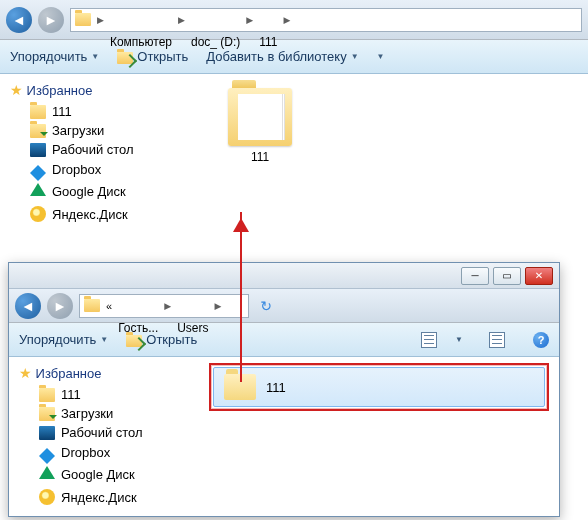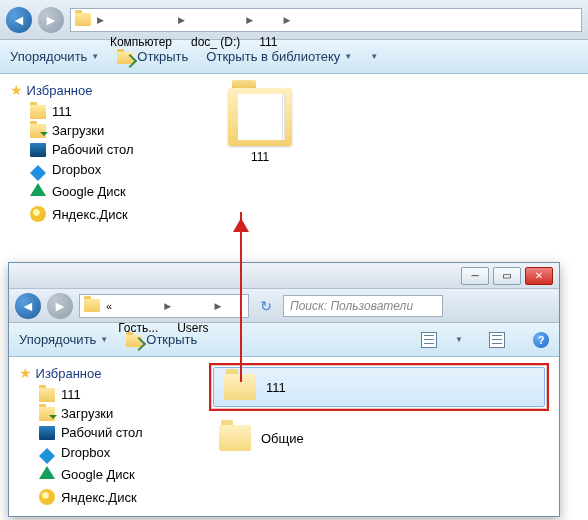--- a/index.html
+++ b/index.html
@@ -90,21 +90,21 @@
 <div class="toolbar">
   <div class="tb-item">
     <span>Упорядочить</span>
     <span class="drop">▼</span>
   </div>
   <div class="tb-item">
     <span class="open-ico"></span>
     <span>Открыть</span>
   </div>
   <div class="tb-item">
-    <span>Открыть в библиотеку</span>
+    <span>Добавить в библиотеку</span>
     <span class="drop">▼</span>
   </div>
   <div class="tb-item">
     <span class="drop">▼</span>
   </div>
 </div>
 
 <div class="body">
   <div class="sidebar">
     <div class="fav-head">
@@ -165,23 +165,20 @@
     <div class="nav-btn disabled">►</div>
     <div class="addr" style="flex:0 0 170px">
       <span class="folder-ico"></span>
       <span style="font-size:11px">«</span>
       <span class="seg">Гость...</span>
       <span class="sep">▶</span>
       <span class="seg">Users</span>
       <span class="sep">▶</span>
     </div>
     <span style="width:22px;text-align:center" class="refresh-ico">↻</span>
-    <div class="search">
-      <span>Поиск: Пользователи</span>
-    </div>
   </div>
   <div class="toolbar">
     <div class="tb-item">
       <span>Упорядочить</span>
       <span class="drop">▼</span>
     </div>
     <div class="tb-item">
       <span class="open-ico"></span>
       <span>Открыть</span>
     </div>
@@ -224,19 +221,15 @@
           <span>Яндекс.Диск</span>
         </div>
     </div>
     <div class="content" style="padding:6px 10px">
       <div class="highlight-red" style="padding:2px;margin-bottom:8px">
         <div class="list-item selected">
           <span class="sf"></span>
           <span>111</span>
         </div>
       </div>
-      <div class="list-item">
-        <span class="sf"></span>
-        <span>Общие</span>
-      </div>
     </div>
   </div>
 </div>
 
 </body></html>

